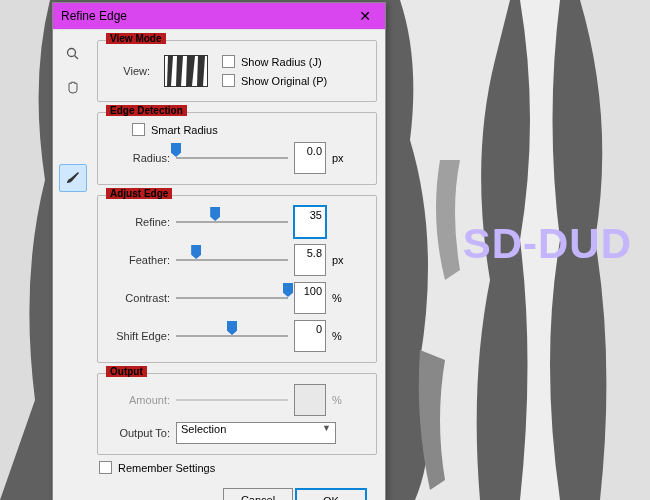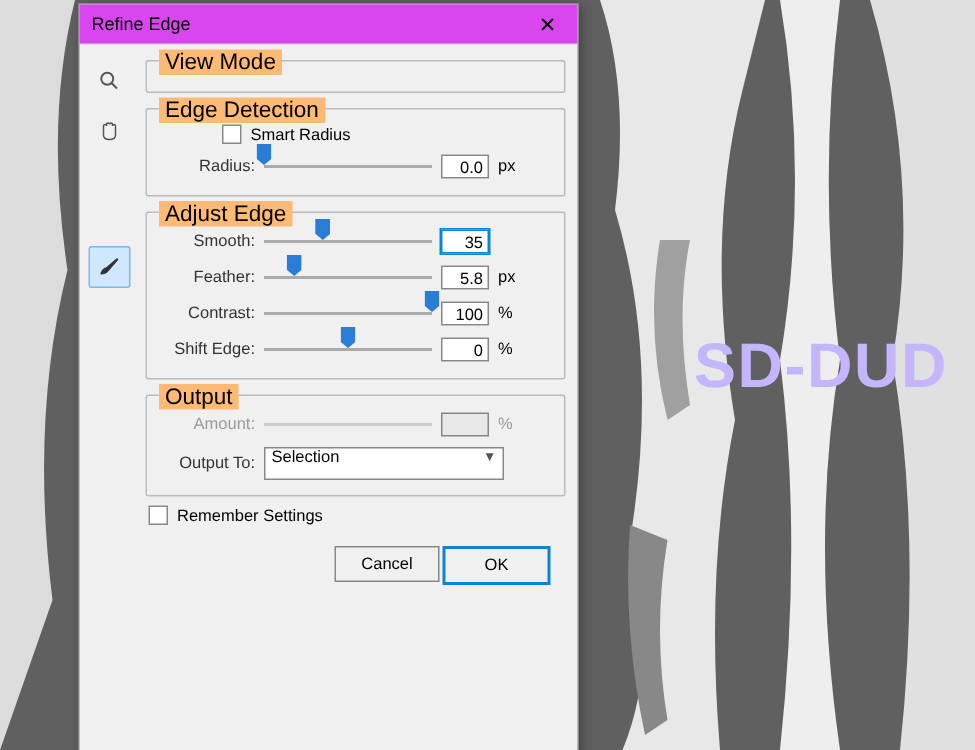--- a/index.html
+++ b/index.html
@@ -8,30 +8,30 @@
 .dialog{position:absolute;left:52px;top:2px;width:332px;height:498px;background:#f0f0f0;border:1px solid #888;box-shadow:2px 2px 6px rgba(0,0,0,.3)}
 .titlebar{height:26px;background:#d946ef;display:flex;align-items:center;justify-content:space-between;padding:0 0 0 8px;border-bottom:1px solid #ddd}
 .title{font-size:12px}
 .close{width:40px;height:26px;display:flex;align-items:center;justify-content:center;font-size:14px;font-family:Arial}
 .body{display:flex;padding:6px 8px 0 6px;height:calc(100% - 26px);box-sizing:border-box}
 .toolcol{width:30px;display:flex;flex-direction:column;gap:6px;padding-top:4px}
 .tool{width:26px;height:26px;display:flex;align-items:center;justify-content:center;border:1px solid transparent;border-radius:2px}
 .tool.active{background:#cfe8ff;border-color:#7bb8ef}
 .main{flex:1;padding-left:8px;display:flex;flex-direction:column;gap:6px}
 .group{border:1px solid #bbb;border-radius:2px;padding:10px 10px 10px 10px;position:relative;margin-top:4px}
-.group-title{position:absolute;top:-8px;left:8px;background:#fdba74;padding:0 4px;font-weight:normal;font-size:15px}
+.group-title{position:absolute;top:-8px;left:8px;background:#b91c1c;padding:0 4px;font-weight:bold;font-size:10px}
 .row{display:flex;align-items:center;gap:6px;margin-bottom:6px}
 .row:last-child{margin-bottom:0}
 .lbl{width:62px;text-align:right;color:#333}
 .lbl.disabled{color:#999}
 .chk{width:13px;height:13px;border:1px solid #888;background:#fff;display:inline-block;box-sizing:border-box}
 .slider{flex:1;max-width:112px;height:18px;position:relative;display:flex;align-items:center}
 .track{height:2px;background:#aaa;width:100%;position:relative}
 .thumb{position:absolute;width:10px;height:14px;background:#2a7dd6;top:-6px;clip-path:polygon(0 0,100% 0,100% 70%,50% 100%,0 70%)}
-.numbox{width:32px;height:16px;border:1px solid #888;background:#fff;text-align:right;padding:0 3px;font-size:11px;box-sizing:border-box;line-height:16px}
+.numbox{width:32px;height:32px;border:1px solid #888;background:#fff;text-align:right;padding:0 3px;font-size:11px;box-sizing:border-box;line-height:16px}
 .numbox.focus{border:1px solid #0a84d6;outline:1px solid #0a84d6}
 .numbox.disabled{background:#e8e8e8;color:#999}
 .unit{width:16px;font-size:11px}
 .preview{width:42px;height:30px;border:1px solid #333;background:#fff;position:relative;overflow:hidden}
 .preview svg{width:100%;height:100%}
 .select{flex:1;max-width:150px;height:20px;border:1px solid #888;background:#fff;display:flex;align-items:flex-start;justify-content:space-between;padding:0 4px}
 .chev{font-size:9px;color:#555}
 .btnrow{display:flex;justify-content:flex-end;gap:2px;padding:4px 10px 0 0}
 .btn{min-width:68px;height:22px;border:1px solid #888;background:#f0f0f0;display:flex;align-items:center;justify-content:center;font-size:11px}
 .btn.primary{border:2px solid #0a84d6}
@@ -82,43 +82,62 @@
       <div class="tool active">
         <svg width="18" height="18" viewBox="0 0 18 18">
             <path d="M3,13 Q4,10 7,9 L14,3 L15,4 L9,11 Q7,14 3,14 Z" fill="#333"></path>
           </svg>
       </div>
     </div>
 
     <div class="main">
       <div class="group">
         <div class="group-title">View Mode</div>
+        <div class="viewmode">
+          <span class="lbl" style="width:36px">View:</span>
+          <div class="preview">
+            <svg viewBox="0 0 42 30">
+              <rect width="42" height="30" fill="#fff"></rect>
+              <path d="M3,0 L8,0 L6,30 L2,30 Z M12,0 L18,0 L16,30 L11,30 Z M22,0 L30,0 L27,30 L21,30 Z M33,0 L40,0 L38,30 L32,30 Z" fill="#333"></path>
+            </svg>
+          </div>
+          <div class="vm-checks">
+            <label class="row" style="margin:0">
+                <span class="chk"></span>
+                <span>Show Radius (J)</span>
+              </label>
+            <label class="row" style="margin:0">
+                <span class="chk"></span>
+                <span>Show Original (P)</span>
+              </label>
+          </div>
+        </div>
       </div>
 
       <div class="group">
         <div class="group-title">Edge Detection</div>
-        <label class="row" style="margin-left:40px">
+        <label class="row" style="margin-left:24px">
             <span class="chk"></span>
             <span>Smart Radius</span>
           </label>
         <div class="row">
           <span class="lbl">Radius:</span>
           <div class="slider">
               <div class="track"></div>
               <div class="thumb" style="left: calc(0% - 5px);"></div>
             </div>
           <div class="numbox">0.0</div>
           <span class="unit">px</span>
         </div>
       </div>
 
       <div class="group">
         <div class="group-title">Adjust Edge</div>
         <div class="row">
-          <span class="lbl">Smooth:</span>
+          <span class="lbl">Refine:</span>
           <div class="slider">
               <div class="track"></div>
               <div class="thumb" style="left: calc(35% - 5px);"></div>
             </div>
           <div class="numbox focus">35</div>
           <span class="unit"></span>
         </div>
         <div class="row">
           <span class="lbl">Feather:</span>
           <div class="slider">

